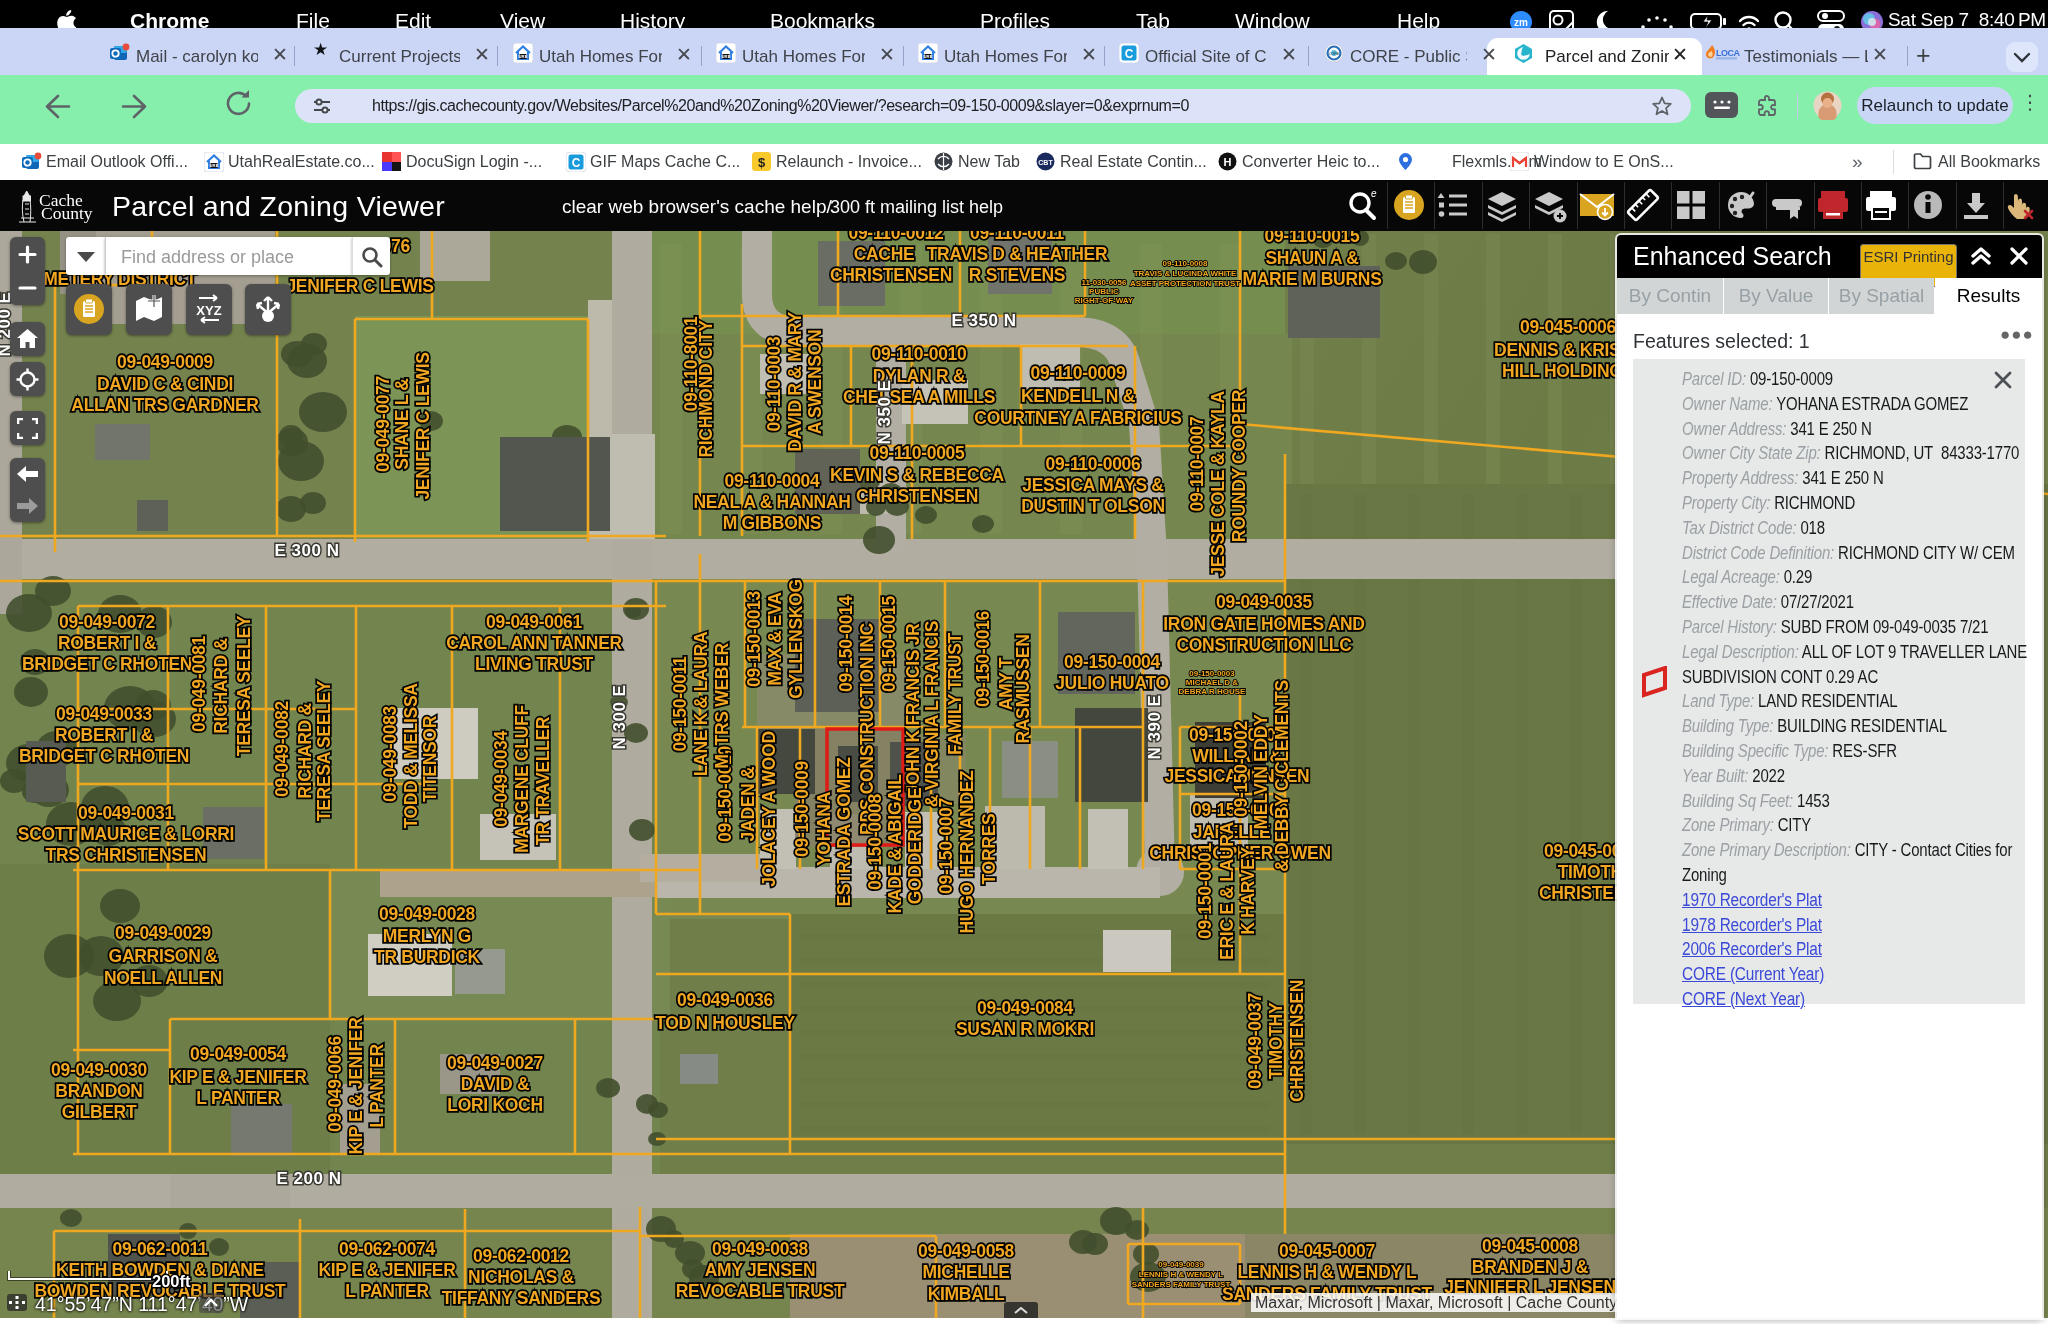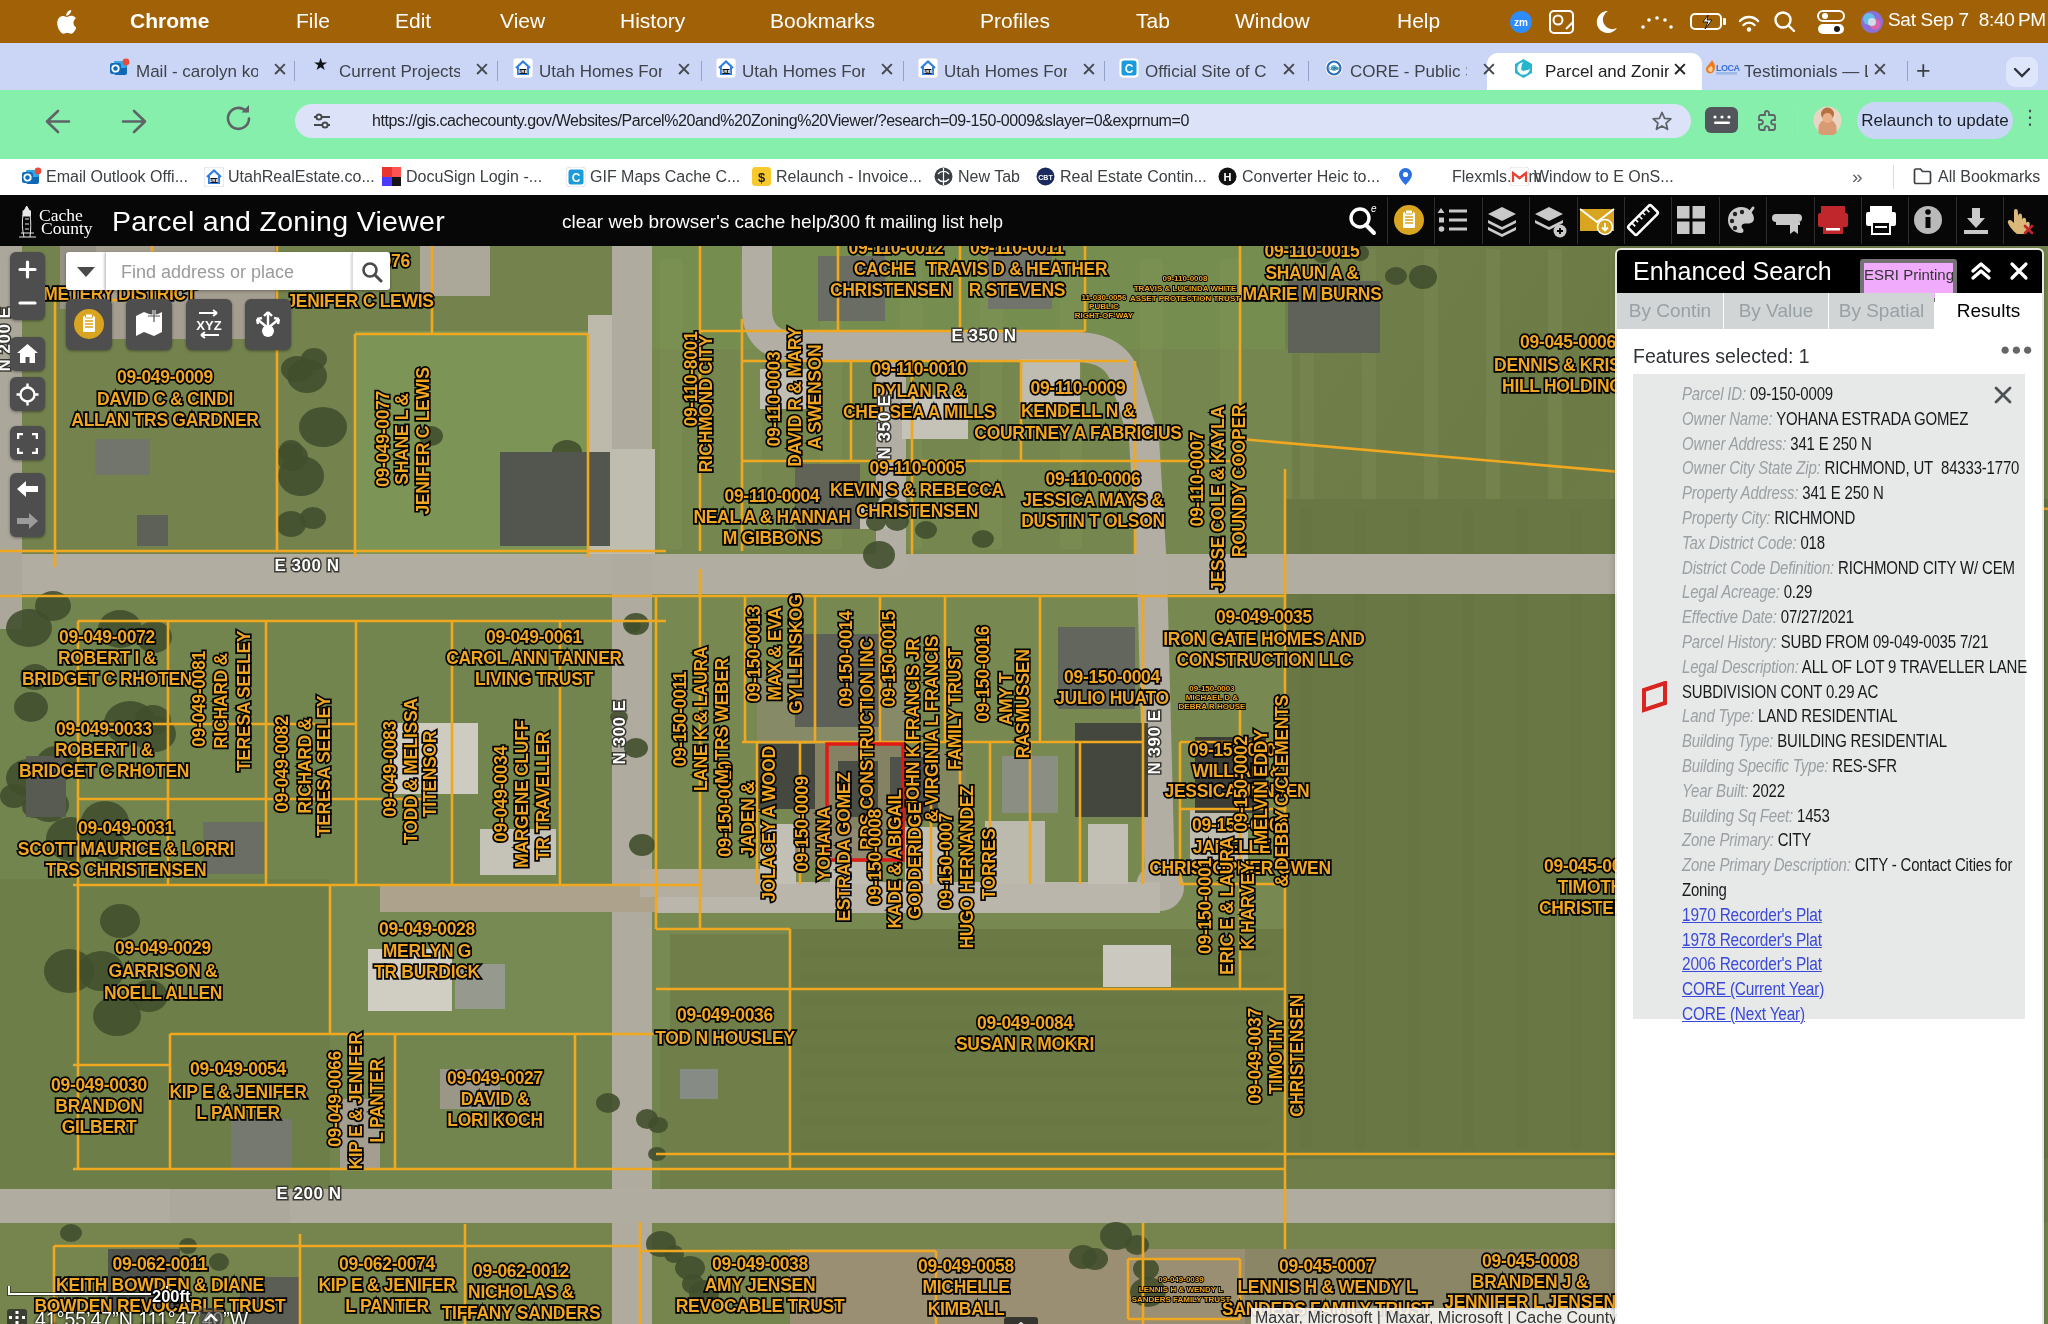--- a/index.html
+++ b/index.html
@@ -1,17 +1,17 @@
 <!DOCTYPE html>
 <html><head><meta charset="utf-8"><title>Parcel and Zoning Viewer</title>
 <style>
 *{margin:0;padding:0;box-sizing:border-box}
 html,body{width:2048px;height:1324px;overflow:hidden;font-family:"Liberation Sans",sans-serif}
 .abs{position:absolute}
-#menubar{position:relative;height:43px;background:#a16207;color:#fff;font-size:21px}
+#menubar{position:relative;height:28px;background:#000000;color:#fff;font-size:21px}
 #menubar .mi{position:absolute;top:9px;white-space:nowrap}
 #tabbar{position:relative;height:47px;background:#cbd6f7}
 .tab{position:absolute;top:10px;height:37px;font-size:17px;color:#3f4349;white-space:nowrap;overflow:hidden}
 .tabsep{position:absolute;top:18px;width:1px;height:20px;background:#93a2c9}
 .tclose{color:#45494e;font-size:19px}
 #toolbar{position:relative;height:69px;background:#86efac}
 #bookbar{position:relative;height:36px;background:#ffffff;font-size:16px;color:#3c4043}
 .bk{position:absolute;top:7px;height:22px;white-space:nowrap}
 #appheader{position:relative;height:51px;background:#070707;color:#fff}
 #mapwrap{position:relative;width:2048px;height:1087px;background:#75834c}
@@ -868,21 +868,21 @@
     <div class="abs" style="left:1004px;top:1071px;width:34px;height:16px;background:rgba(30,30,30,.8);border-radius:3px 3px 0 0"></div>
     <svg class="abs" style="left:1013px;top:1076px" width="16" height="8" viewBox="0 0 16 8">
       <path d="M2,6 L8,1 L14,6" fill="none" stroke="#ddd" stroke-width="2"></path>
     </svg>
     <div class="abs" style="left:1251px;top:1062px;width:372px;height:19px;background:rgba(255,255,255,.85);overflow:hidden">
       <div style="font-size:16px;color:#323232;line-height:19px;padding-left:4px;white-space:nowrap">Maxar, Microsoft | Maxar, Microsoft | Cache County G</div>
     </div>
 <div id="panel">
       <div id="phead">
         <div class="abs" style="left:16px;top:7px;font-size:25px;color:#fff">Enhanced Search</div>
-        <div class="abs" style="left:243px;top:9px;width:97px;height:43px;background:#f0abfc;border:4px solid #737373;border-radius:3px;font-size:15px;color:#333;text-align:center;line-height:24px;white-space:nowrap">ESRI Printing</div>
+        <div class="abs" style="left:243px;top:9px;width:97px;height:43px;background:#eab308;border:1px solid #737373;border-radius:3px;font-size:15px;color:#333;text-align:center;line-height:24px;white-space:nowrap">ESRI Printing</div>
         <svg class="abs" style="left:352px;top:11px" width="24" height="20" viewBox="0 0 24 20">
           <g fill="none" stroke="#fff" stroke-width="3.4" stroke-linecap="round" stroke-linejoin="round">
             <path d="M4,10 L12,3 L20,10"></path>
             <path d="M4,17 L12,10 L20,17"></path>
           </g>
         </svg>
         <svg class="abs" style="left:392px;top:11px" width="20" height="20" viewBox="0 0 20 20">
           <path d="M3,3 L17,17 M17,3 L3,17" stroke="#fff" stroke-width="3.2" stroke-linecap="round"></path>
         </svg>
       </div>

